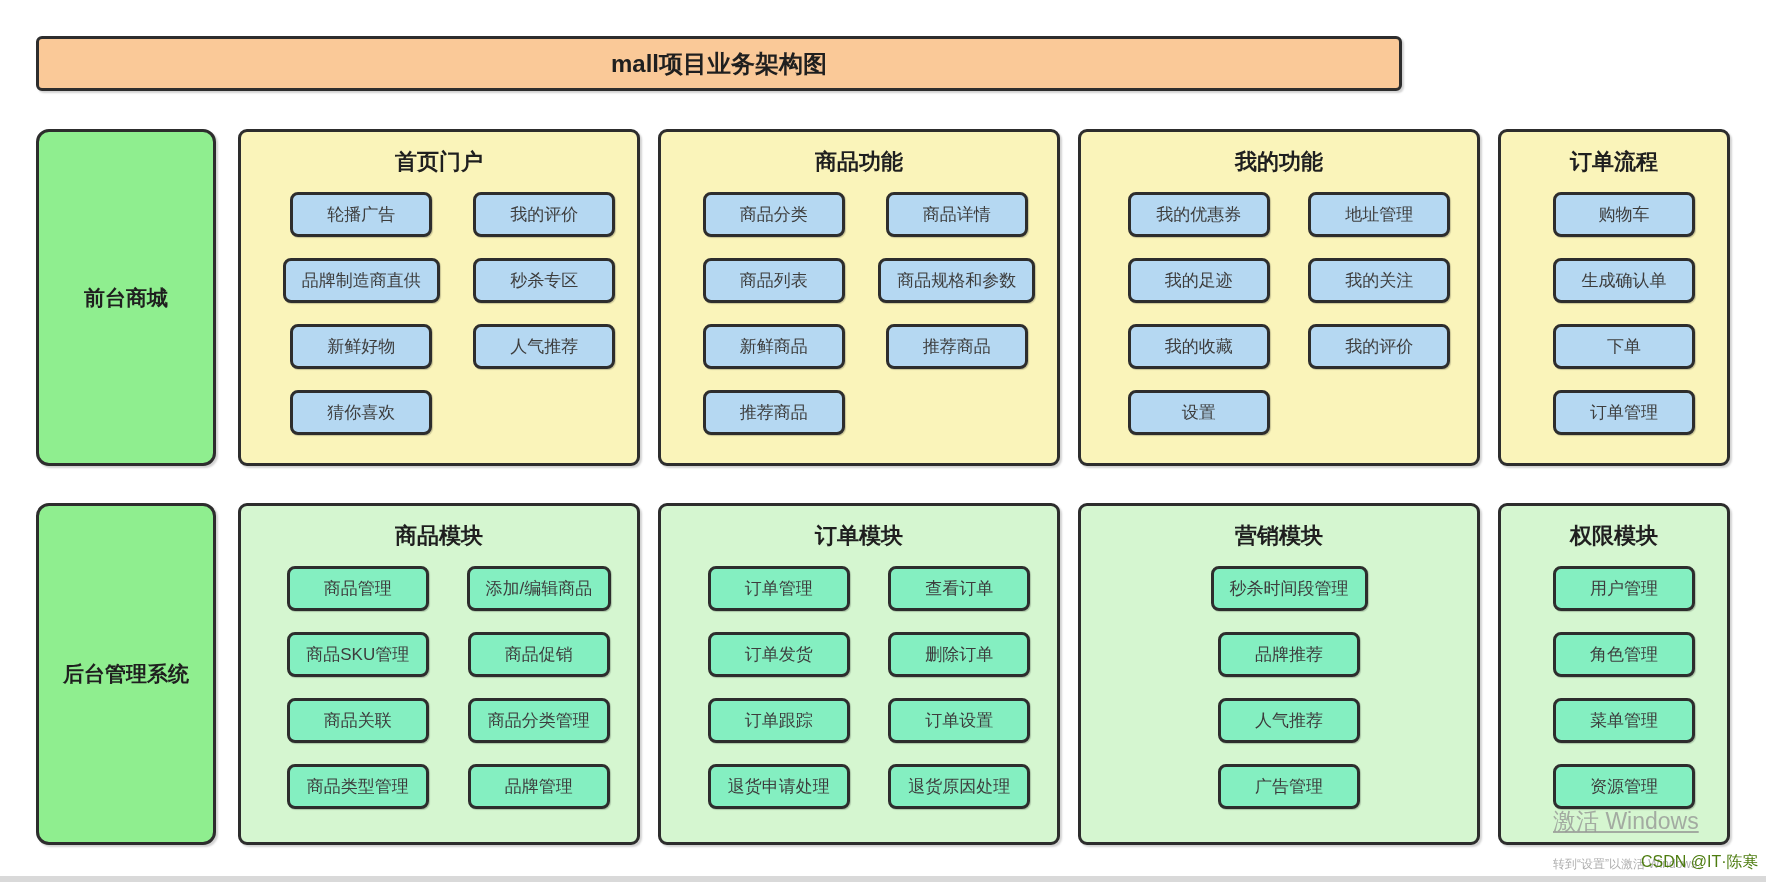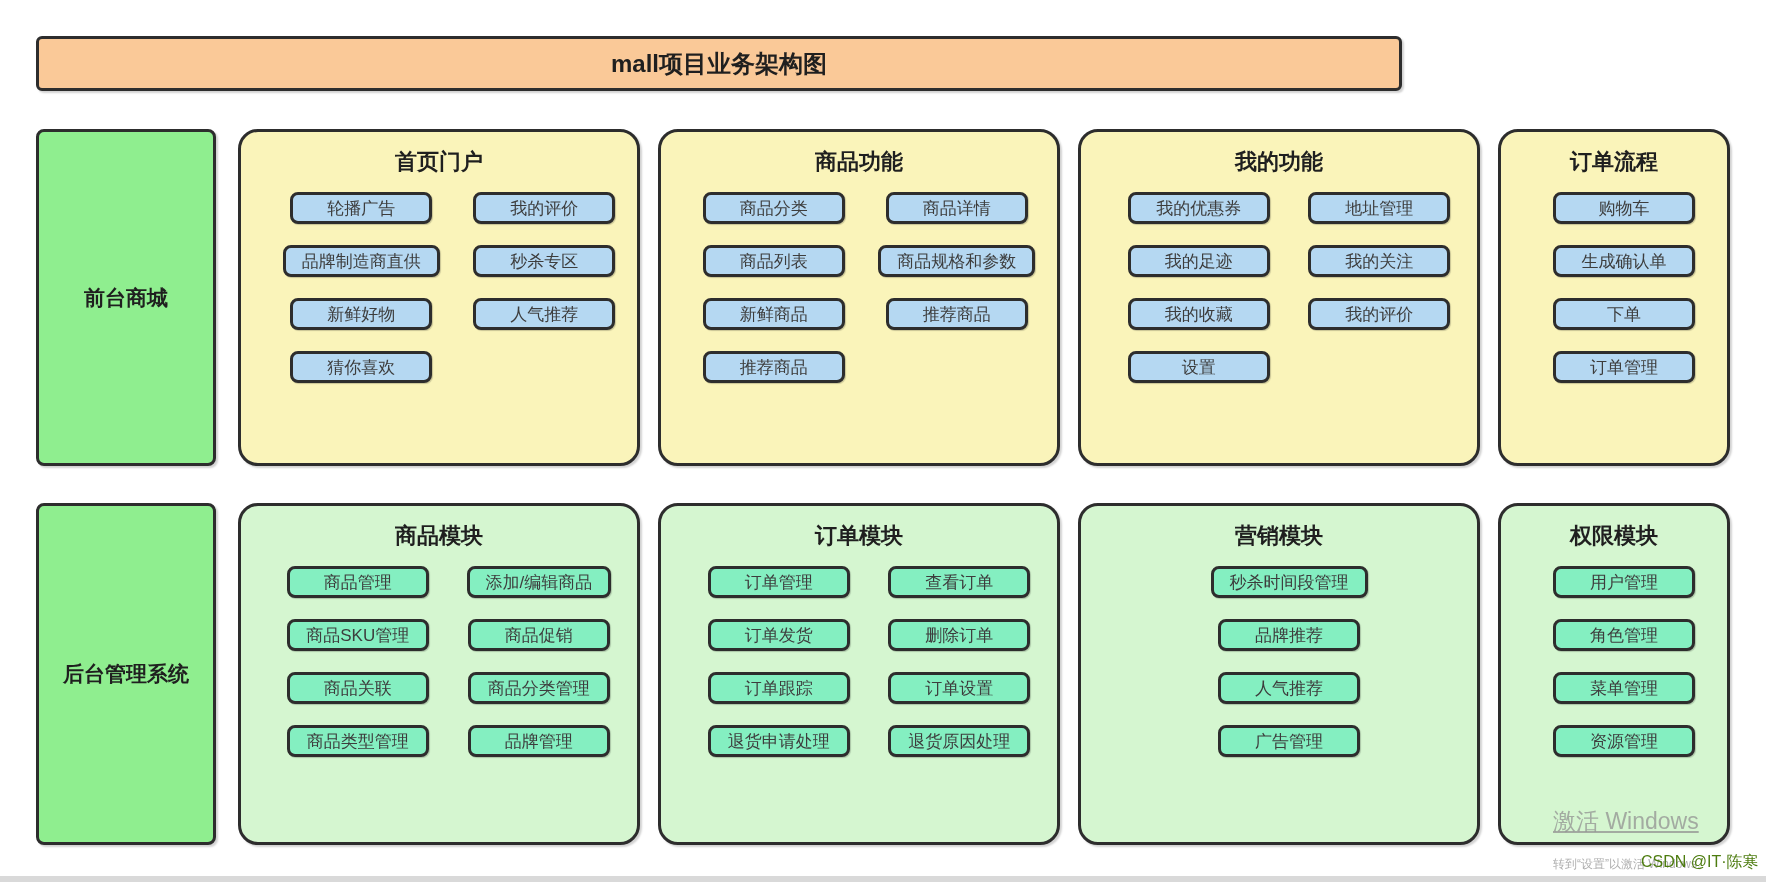--- a/index.html
+++ b/index.html
@@ -13,42 +13,42 @@
     background:var(--title_bg); border:3px solid var(--border);
     border-radius:6px; display:flex; align-items:center; justify-content:center;
     font-size:24px; font-weight:bold; color:var(--heading_text);
     box-shadow:2px 2px 2px rgba(0,0,0,0.18);
   }
   .arch-row { position:absolute; left:36px; width:1694px; display:flex; }
   .row-0 { top:129px; height:337px; }
   .row-1 { top:503px; height:342px; }
   .sidebar {
     width:180px; flex:none; margin-right:22px;
-    background:var(--sidebar_bg); border:3px solid var(--border); border-radius:8px;
+    background:var(--sidebar_bg); border:3px solid var(--border); border-radius:13px;
     display:flex; align-items:center; justify-content:center;
     font-size:21px; font-weight:bold; color:var(--heading_text);
     box-shadow:2px 2px 2px rgba(0,0,0,0.18);
   }
   .sections { display:flex; gap:18px; flex:1; }
   .section {
-    width:402px; border:3px solid var(--border); border-radius:20px;
+    width:402px; border:3px solid var(--border); border-radius:9px;
     display:flex; flex-direction:column; padding:12px 8px 6px 8px;
     box-shadow:2px 2px 2px rgba(0,0,0,0.18);
   }
   .section:last-child { width:auto; flex:1; }
   .row-0 .section { background:var(--front_section_bg); }
   .row-1 .section { background:var(--admin_section_bg); }
   .section-title {
     text-align:center; font-size:22px; font-weight:bold; color:var(--heading_text);
     height:36px; line-height:36px; margin-bottom:12px;
   }
   .cols { display:flex; flex:1; justify-content:space-evenly; align-items:flex-start; }
   .col { display:flex; flex-direction:column; gap:21px; align-items:center; }
   .btn {
-    height:32px; min-width:142px; padding:0 16px;
+    height:45px; min-width:142px; padding:0 16px;
     display:inline-flex; align-items:center; justify-content:center;
     font-size:17px; color:var(--btn_text);
     border:3px solid var(--border); border-radius:8px;
     box-shadow:1px 1px 1px rgba(0,0,0,0.2); cursor:pointer; white-space:nowrap;margin-left:20px;
   }
   .row-0 .btn { background:var(--front_btn_bg); }
   .row-1 .btn { background:var(--admin_btn_bg); }
   .wm-line1 { position:absolute; left:1553px; top:806px; font-size:23px; color:rgba(145,145,145,0.75);text-decoration:underline; }
   .wm-line2 { position:absolute; left:1553px; top:856px; font-size:12px; color:rgba(145,145,145,0.75); }
   .csdn-credit { position:absolute; left:1641px; top:852px; font-size:16px; color:#4d7c0f; z-index:2; }

